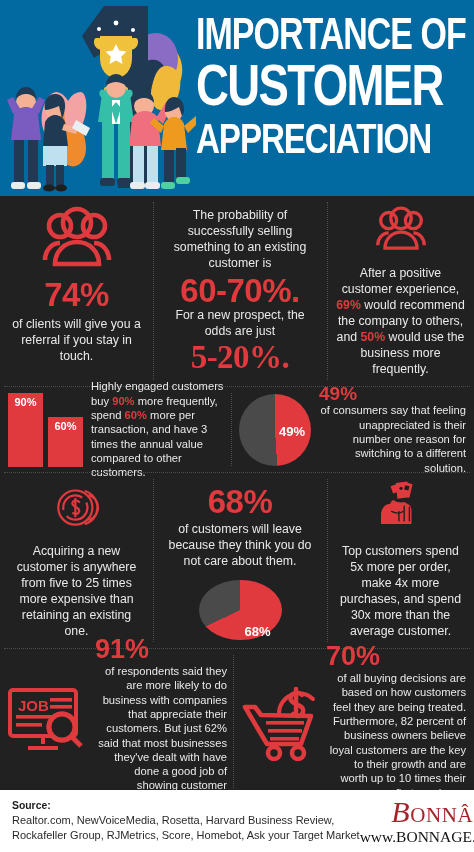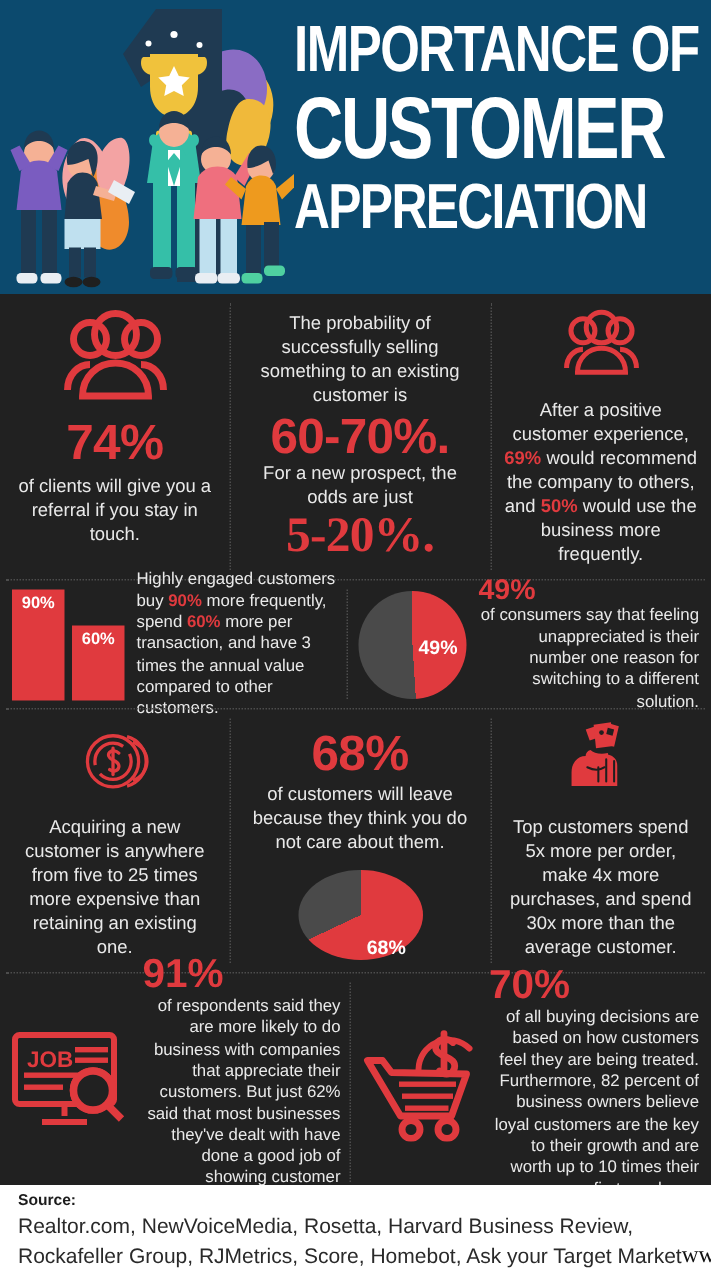--- a/index.html
+++ b/index.html
@@ -12,21 +12,21 @@
   #page {
     position: relative;
     width: 474px; height: 852px;
     background: #212121;
   }
 
   
   .hero {
     position: relative;
     height: 196px;
-    background: #0c4a6e;
+    background: #0369a1;
     display: flex;
     align-items: center;
     overflow: hidden;
   }
   .hero-art { position: absolute; left: -4px; top: 2px; width: 200px; height: 194px; }
   .hero-title {
     position: absolute;
     left: 196px; top: 14px;
     width: 272px;
     color: #ffffff;
@@ -84,21 +84,21 @@
   }
 
   
   .footer {
     position: absolute; left: 0; right: 0; bottom: 0;
     height: 62px; background: #ffffff;
     display: flex; align-items: center; justify-content: space-between;
     padding: 0 12px 0 12px;
   }
   .src-label { color: #1c1c1c; font-size: 10.4px; font-weight: bold; line-height: 1.35; }
-  .src-line { color: #2a2a2a; font-size: 14px; line-height: 1.4; white-space: nowrap; }
+  .src-line { color: #2a2a2a; font-size: 11px; line-height: 1.4; white-space: nowrap; }
   .brand { text-align: right; }
   .brand-word { color: #a5242a; font-size: 21px; letter-spacing: 0.6px; font-family: "Liberation Serif", serif; line-height: 1; }
   .brand-b { font-size: 30px; font-style: italic; }
   .brand-url { color: #111; font-size: 15.5px; font-family: "Liberation Serif", serif; margin-top: 1px; }
 </style>
 </head>
 <body>
 
 <div id="page">
 

